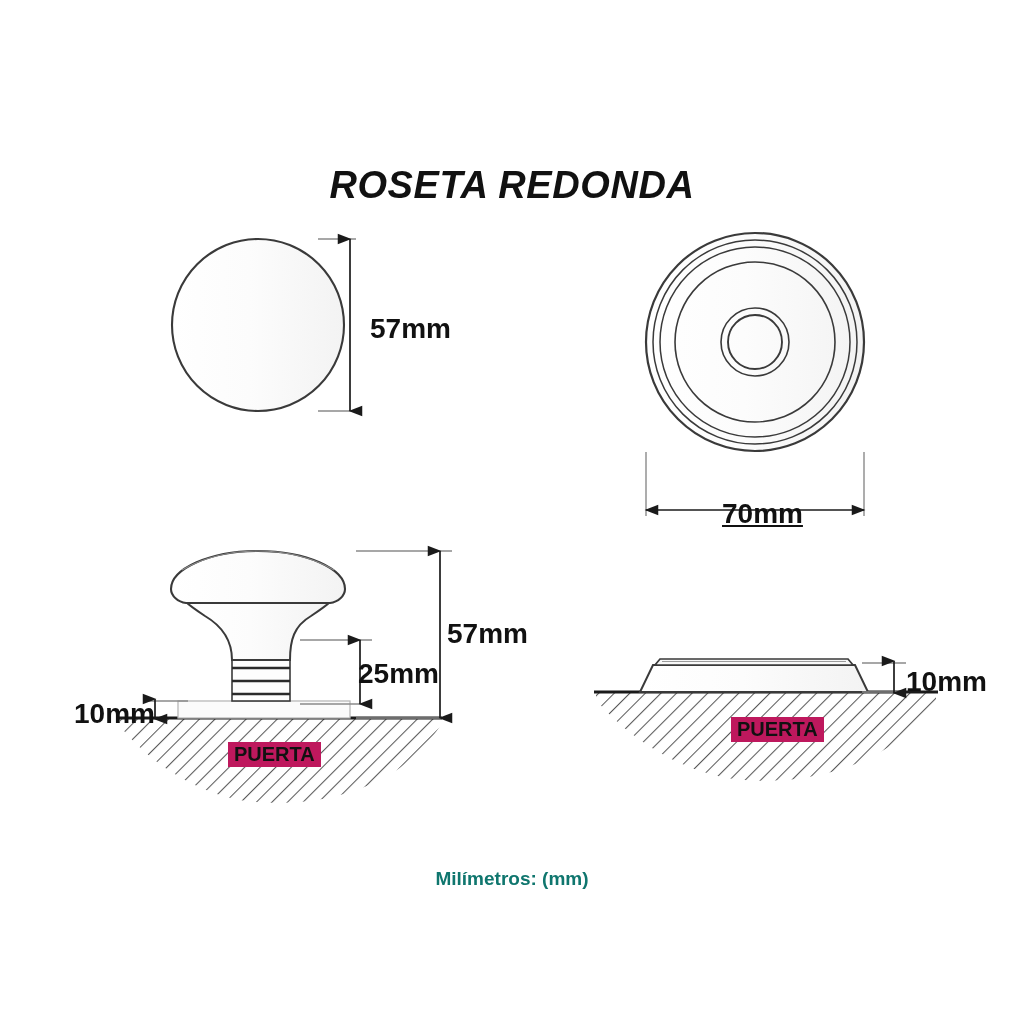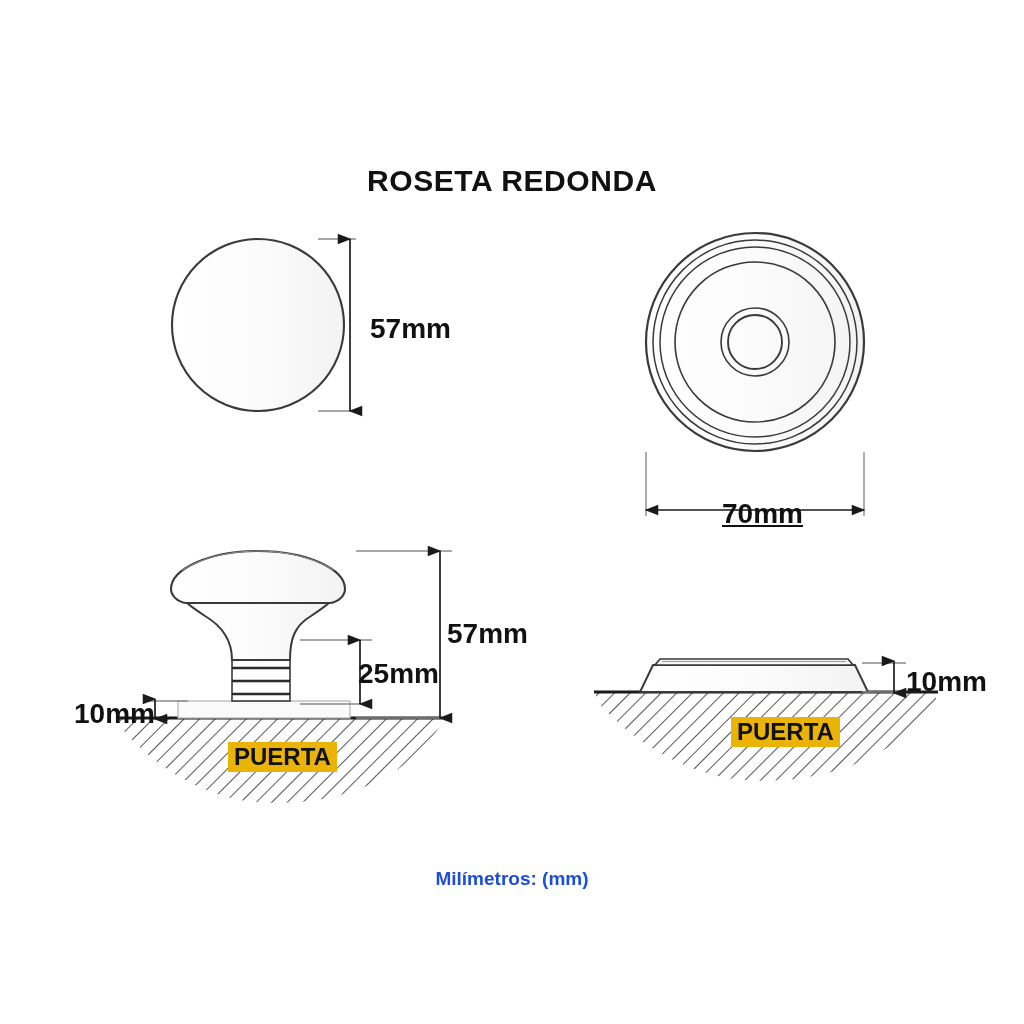--- a/index.html
+++ b/index.html
@@ -22,49 +22,50 @@
     top: 0;
     width: 1024px;
     height: 1024px;
   }
   .page-title {
     position: absolute;
     left: 0;
     top: 164px;
     width: 1024px;
     text-align: center;
-    font-size: 30px;
+    font-size: 38px;
     font-weight: 700;
     letter-spacing: 0.6px;
     color: #111111;
+    font-style: italic;
   }
   .footer-note {
     position: absolute;
     left: 0;
     top: 868px;
     width: 1024px;
     text-align: center;
     font-size: 19px;
     font-weight: 700;
-    color: #1d4ed8;
+    color: #0f766e;
   }
   .dim-label {
     position: absolute;
     font-size: 20px;
     font-weight: 700;
     color: #111111;
     white-space: nowrap;
   }
   .dim-label.sz-lg { font-size: 28px; }
   .hatch-label {
     position: absolute;
-    font-size: 24px;
-    font-weight: 700;
-    color: #111111;
-    background: #eab308;
+    font-size: 20px;
+    font-weight: 700;
+    color: #111111;
+    background: #be185d;
     padding: 1px 6px;
     white-space: nowrap;
   }
   svg { display: block; }
   .svg-layer {
     position: absolute;
     left: 0;
     top: 0;
     width: 1024px;
     height: 1024px;

